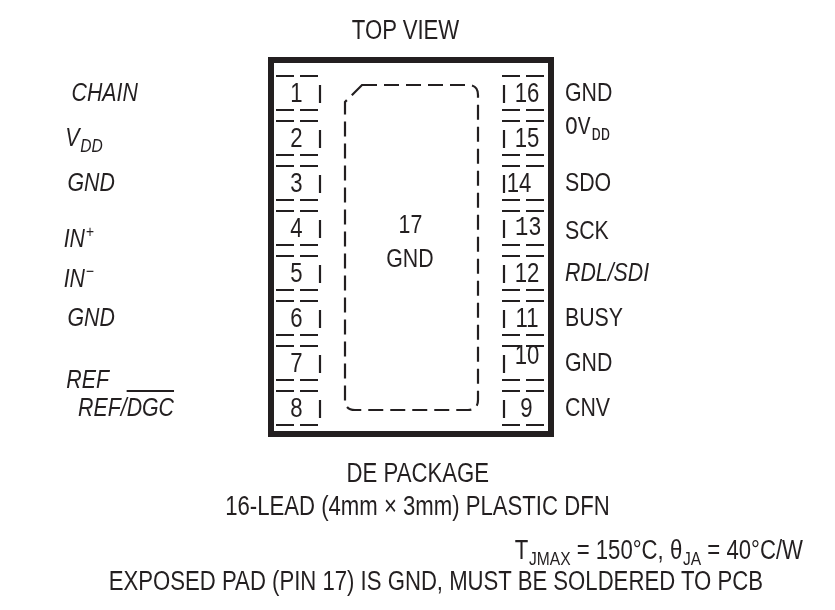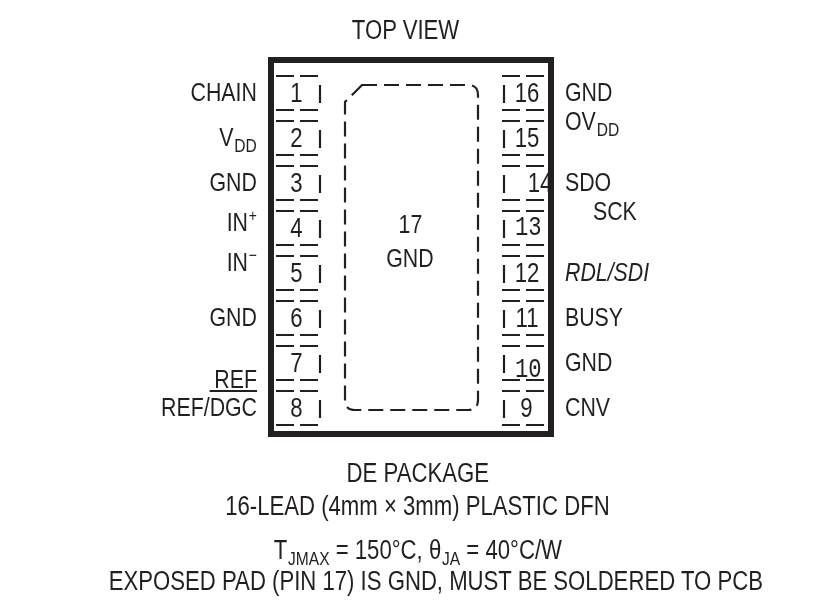--- a/index.html
+++ b/index.html
@@ -35,23 +35,23 @@
       left: 0;
       top: 0;
     }
     .pin-label {
       position: absolute;
       font-size: 26px;
       line-height: 30px;
       white-space: nowrap;
     }
     .pin-label.left {
-      text-align: right;
       width: 200px;
       left: 57px;
+      font-style: italic;
     }
     .pin-label.left .cond { transform-origin: right center; }
     .pin-label.right {
       text-align: left;
       width: 220px;
       left: 565px;
     }
     .pin-label.right .cond { transform-origin: left center; }
     .sub {
       font-size: 19px;
@@ -160,62 +160,62 @@
 </svg>
 
 <div id="left-pins">
 
 <div class="pin-label left" style="top: 77px;"><span class="cond"><span>CHAIN</span></span></div>
     <div class="pin-num" style="left: 282px; top: 78px;"><span class="cond">1</span></div>
     <div class="pin-label left" style="top: 122px;"><span class="cond"><span>V</span><span class="sub">DD</span></span></div>
     <div class="pin-num" style="left: 282px; top: 123px;"><span class="cond">2</span></div>
     <div class="pin-label left" style="top: 167px;"><span class="cond"><span>GND</span></span></div>
     <div class="pin-num" style="left: 282px; top: 168px;"><span class="cond">3</span></div>
-    <div class="pin-label left" style="top: 201px;"><span class="cond"><span>IN</span><span class="sup">+</span></span></div>
+    <div class="pin-label left" style="top: 217px;"><span class="cond"><span>IN</span><span class="sup">+</span></span></div>
     <div class="pin-num" style="left: 282px; top: 213px;"><span class="cond">4</span></div>
-    <div class="pin-label left" style="top: 241px;"><span class="cond"><span>IN</span><span class="sup">−</span></span></div>
+    <div class="pin-label left" style="top: 257px;"><span class="cond"><span>IN</span><span class="sup">−</span></span></div>
     <div class="pin-num" style="left: 282px; top: 258px;"><span class="cond">5</span></div>
     <div class="pin-label left" style="top: 302px;"><span class="cond"><span>GND</span></span></div>
     <div class="pin-num" style="left: 282px; top: 303px;"><span class="cond">6</span></div>
     <div class="pin-label left" style="top: 364px;"><span class="cond"><span>REF</span></span></div>
     <div class="pin-num" style="left: 282px; top: 348px;"><span class="cond">7</span></div>
     <div class="pin-label left" style="top: 392px;"><span class="cond"><span>REF/</span><span class="overbar">DGC</span></span></div>
     <div class="pin-num" style="left: 282px; top: 393px;"><span class="cond">8</span></div>
   </div>
 <div id="right-pins">
 
 <div class="pin-label right" style="top: 77px;"><span class="cond"><span>GND</span></span></div>
     <div class="pin-num" style="left: 512px; top: 78px;"><span class="cond">16</span></div>
-    <div class="pin-label right" style="top: 106px;"><span class="cond"><span>OV</span><span class="sub">DD</span></span></div>
+    <div class="pin-label right" style="top: 112px; font-family: Liberation Mono, monospace;"><span class="cond"><span>OV</span><span class="sub">DD</span></span></div>
     <div class="pin-num" style="left: 512px; top: 123px;"><span class="cond">15</span></div>
     <div class="pin-label right" style="top: 167px;"><span class="cond"><span>SDO</span></span></div>
-    <div class="pin-num" style="left: 525px; top: 168px;"><span class="cond">14</span></div>
-    <div class="pin-label right" style="top: 196px; margin-left: 28px;"><span class="cond"><span>SCK</span></span></div>
+    <div class="pin-num" style="left: 504px; top: 168px;"><span class="cond">14</span></div>
+    <div class="pin-label right" style="top: 215px;"><span class="cond"><span>SCK</span></span></div>
     <div class="pin-num" style="left: 512px; top: 213px; font-family: Liberation Mono, monospace;"><span class="cond">13</span></div>
     <div class="pin-label right" style="top: 257px; font-style: italic;"><span class="cond"><span>RDL/SDI</span></span></div>
     <div class="pin-num" style="left: 512px; top: 258px;"><span class="cond">12</span></div>
     <div class="pin-label right" style="top: 302px;"><span class="cond"><span>BUSY</span></span></div>
     <div class="pin-num" style="left: 512px; top: 303px;"><span class="cond">11</span></div>
     <div class="pin-label right" style="top: 347px;"><span class="cond"><span>GND</span></span></div>
-    <div class="pin-num" style="left: 512px; top: 355px; font-family: Liberation Mono, monospace;"><span class="cond">10</span></div>
+    <div class="pin-num" style="left: 512px; top: 340px;"><span class="cond">10</span></div>
     <div class="pin-label right" style="top: 392px;"><span class="cond"><span>CNV</span></span></div>
     <div class="pin-num" style="left: 512px; top: 393px;"><span class="cond">9</span></div>
   </div>
 
 <div class="pad-label" style="top:206px;">
   <span class="cond">17</span>
 </div>
 <div class="pad-label" style="top:240px;">
   <span class="cond">GND</span>
 </div>
 
 <div class="footer-line" style="top:457px;">
   <span class="cond">DE PACKAGE</span>
 </div>
 <div class="footer-line" style="top:490px;">
   <span class="cond">16-LEAD (4mm × 3mm) PLASTIC DFN</span>
 </div>
-<div class="footer-line" style="top:534px;">
+<div class="footer-line" style="top:534px;text-align:right;">
   <span class="cond"><span>T</span><span class="sub">JMAX</span><span> = 150°C, </span><span>θ</span><span class="sub">JA</span><span> = 40°C/W</span></span>
 </div>
 <div class="footer-line" style="top:565px;text-align:right;">
   <span class="cond">EXPOSED PAD (PIN 17) IS GND, MUST BE SOLDERED TO PCB</span>
 </div>
 
 </body></html>

